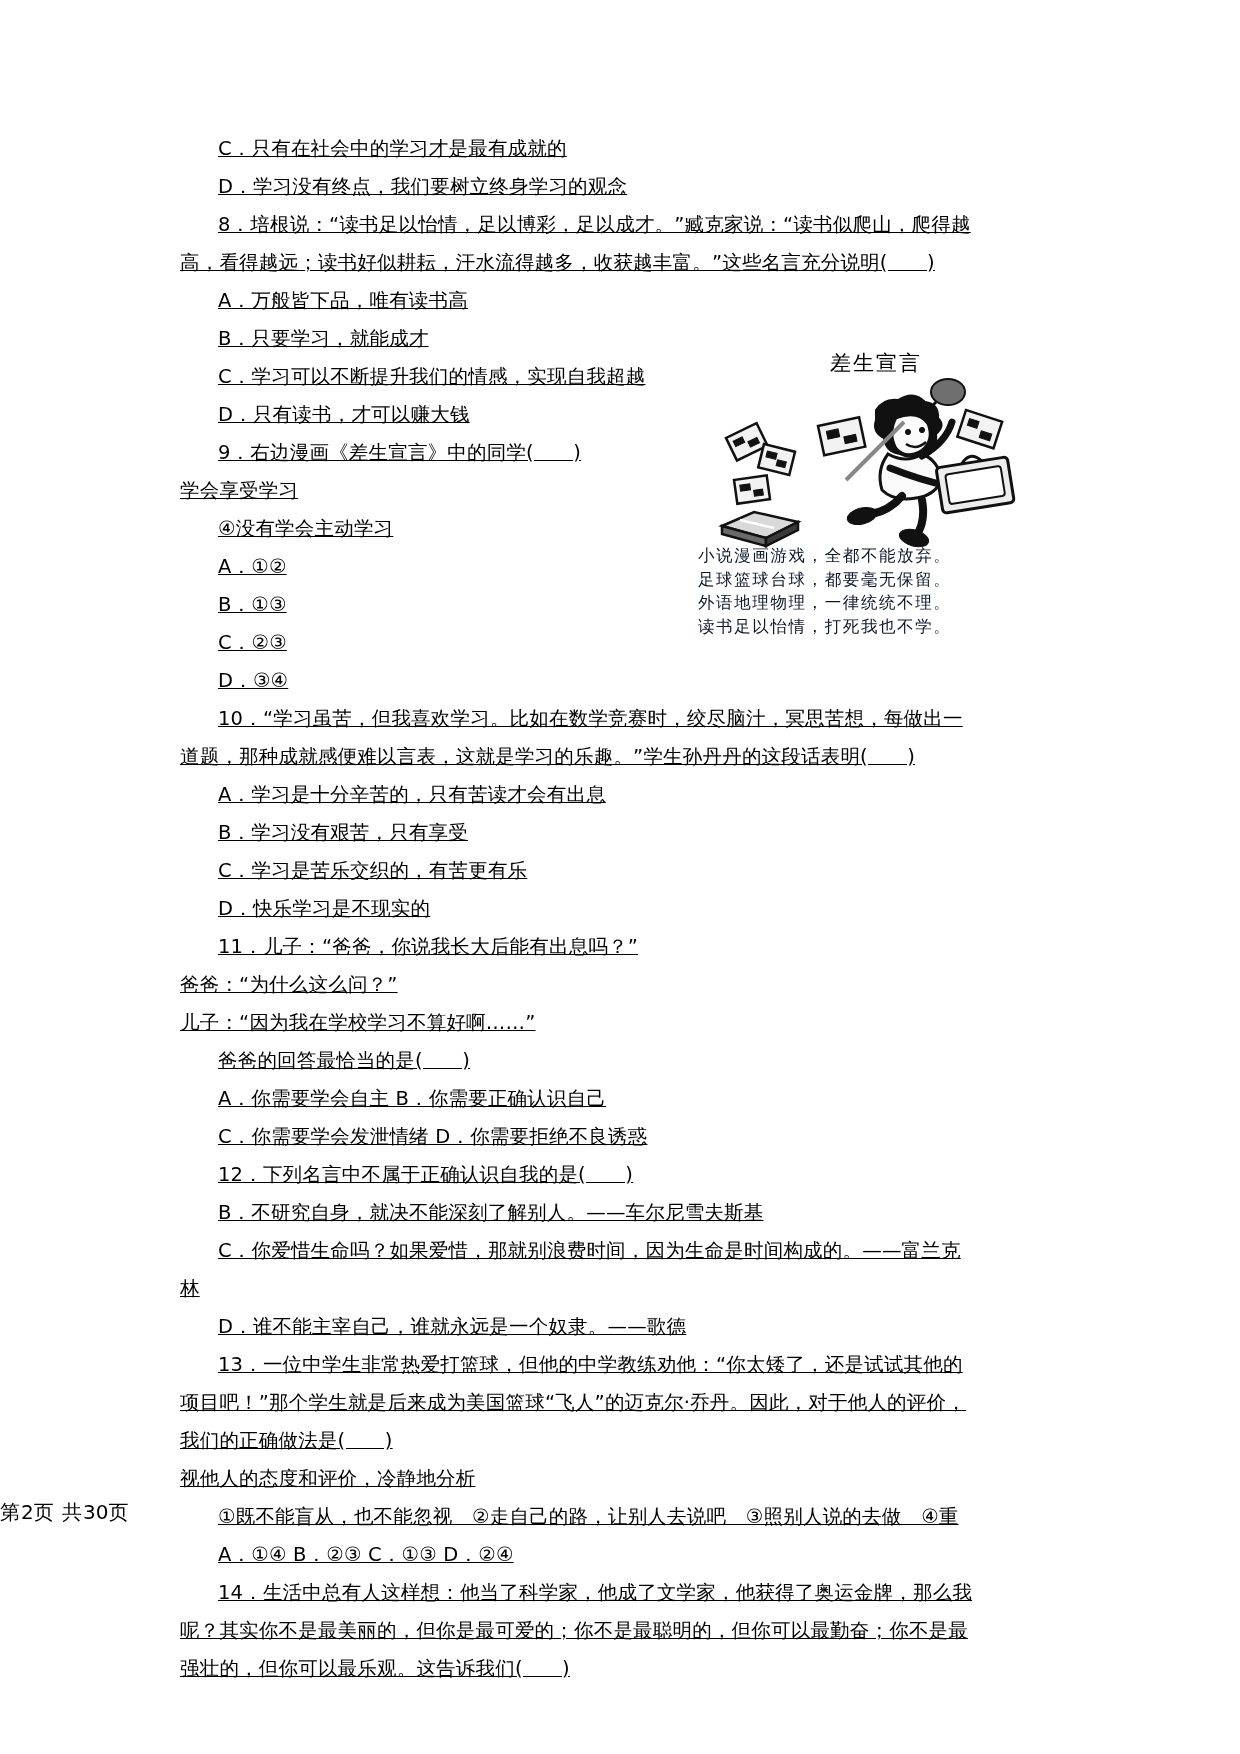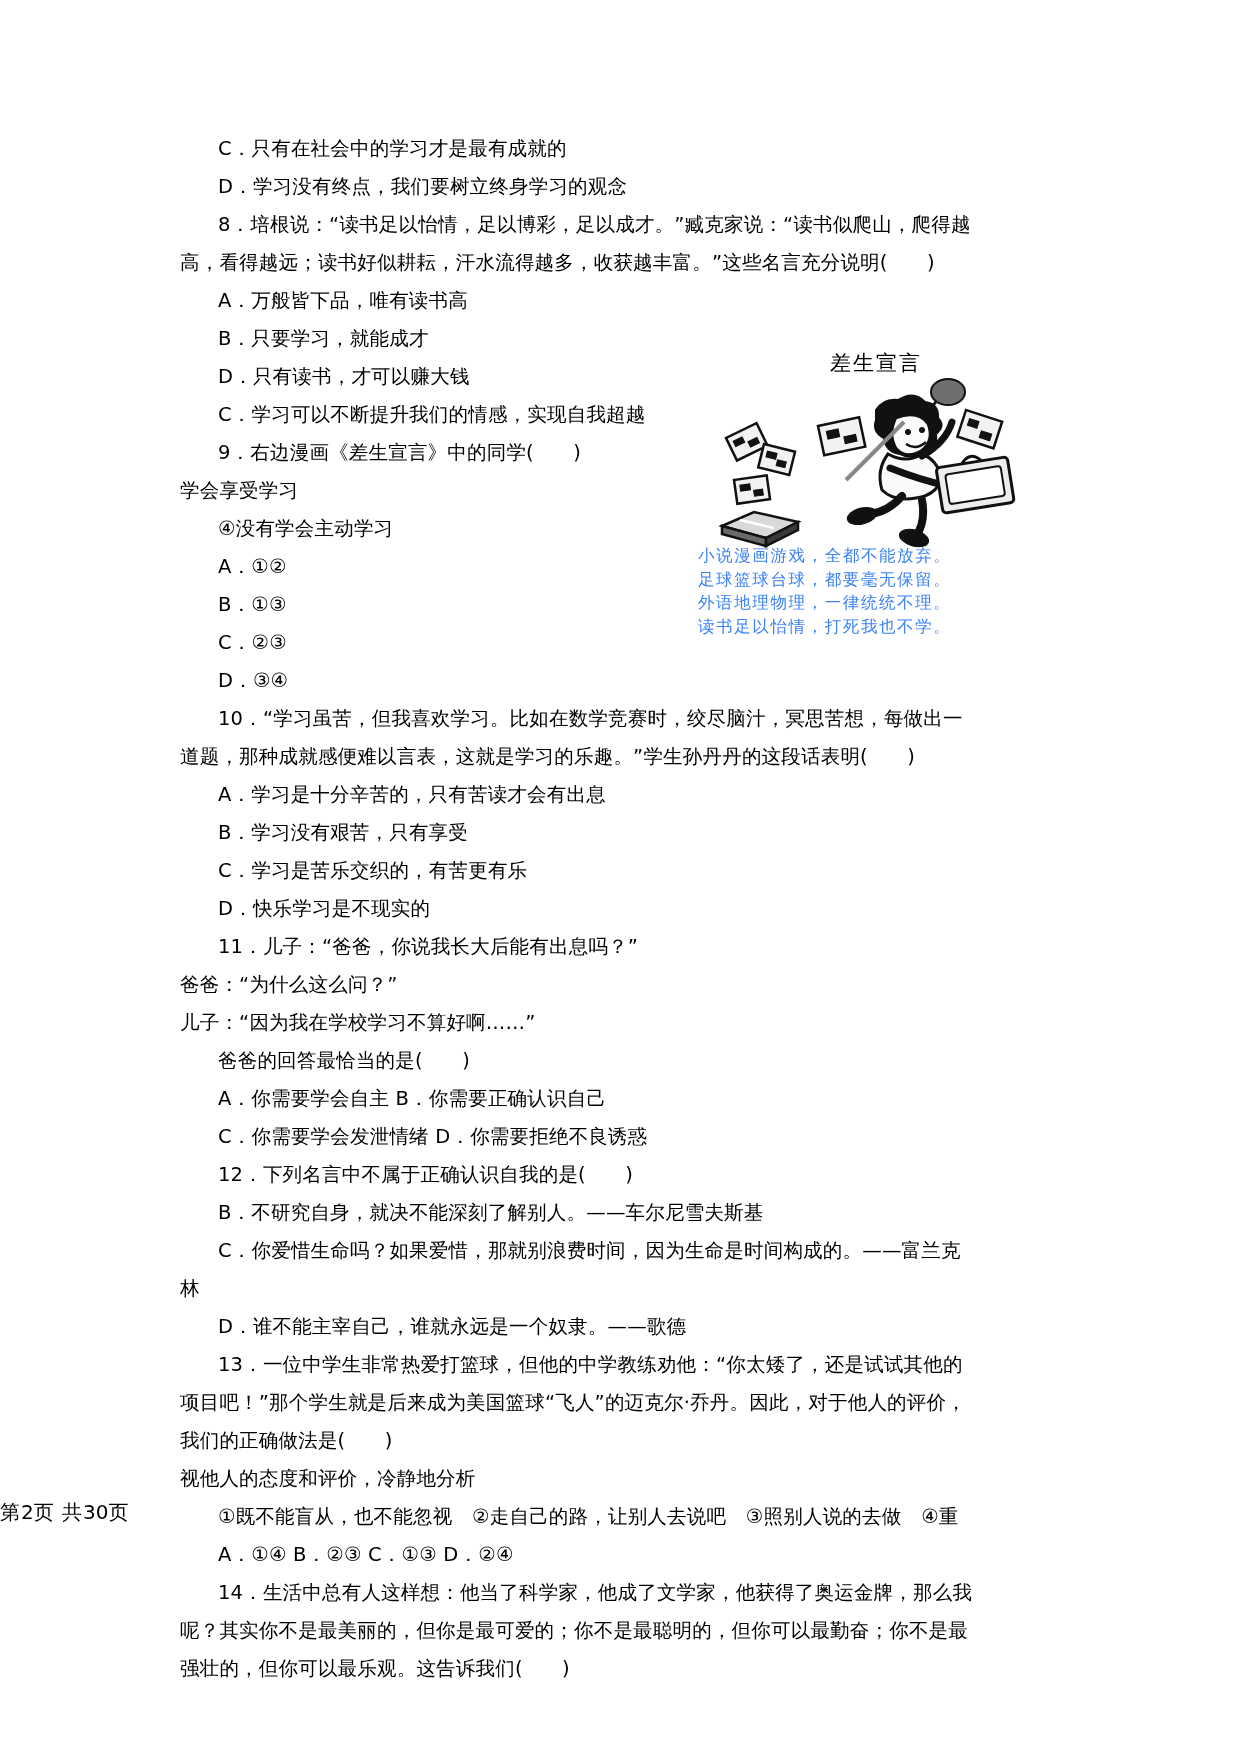--- a/index.html
+++ b/index.html
@@ -27,20 +27,21 @@
     width: 880px;
     font-size: 19.5px;
     line-height: 38px;
     text-align: justify;
     letter-spacing: 0.2px;
   }
   .ln {
     display: block;
     white-space: pre-wrap;
     word-break: break-all;
+    text-decoration: underline;
   }
   .ind {
     text-indent: 38px;
   }
   .noind {
     text-indent: 0;
   }
 
   
   .cartoon {
@@ -67,21 +68,21 @@
     position: absolute;
     left: 0;
     top: -14px;
   }
   .cartoon-caption {
     margin-top: 4px;
     font-family: "DejaVu Serif", "Liberation Serif", serif;
     font-size: 16.5px;
     line-height: 23.5px;
     letter-spacing: 1.6px;
-    color: #3b82f6;
+    color: #0f172a;
     padding-left: 8px;
   }
   .cartoon-caption .cl {
     display: block;
     white-space: pre;
   }
 
   .footer {
     position: absolute;
     left: 0;
@@ -179,22 +180,22 @@
     </div>
   </div>
 
   <div class="body-col">
     <span class="ln ind">C．只有在社会中的学习才是最有成就的</span>
     <span class="ln ind">D．学习没有终点，我们要树立终身学习的观念</span>
     <span class="ln ind">8．培根说：“读书足以怡情，足以博彩，足以成才。”臧克家说：“读书似爬山，爬得越</span>
     <span class="ln noind">高，看得越远；读书好似耕耘，汗水流得越多，收获越丰富。”这些名言充分说明(  )</span>
     <span class="ln ind">A．万般皆下品，唯有读书高</span>
     <span class="ln ind">B．只要学习，就能成才</span>
+    <span class="ln ind">C．学习可以不断提升我们的情感，实现自我超越</span>
     <span class="ln ind">D．只有读书，才可以赚大钱</span>
-    <span class="ln ind">C．学习可以不断提升我们的情感，实现自我超越</span>
     <span class="ln ind">9．右边漫画《差生宣言》中的同学(  )</span>
     <span class="ln noind">学会享受学习</span>
     <span class="ln ind">④没有学会主动学习</span>
     <span class="ln ind">A．①②</span>
     <span class="ln ind">B．①③</span>
     <span class="ln ind">C．②③</span>
     <span class="ln ind">D．③④</span>
     <span class="ln ind">10．“学习虽苦，但我喜欢学习。比如在数学竞赛时，绞尽脑汁，冥思苦想，每做出一</span>
     <span class="ln noind">道题，那种成就感便难以言表，这就是学习的乐趣。”学生孙丹丹的这段话表明(  )</span>
     <span class="ln ind">A．学习是十分辛苦的，只有苦读才会有出息</span>

